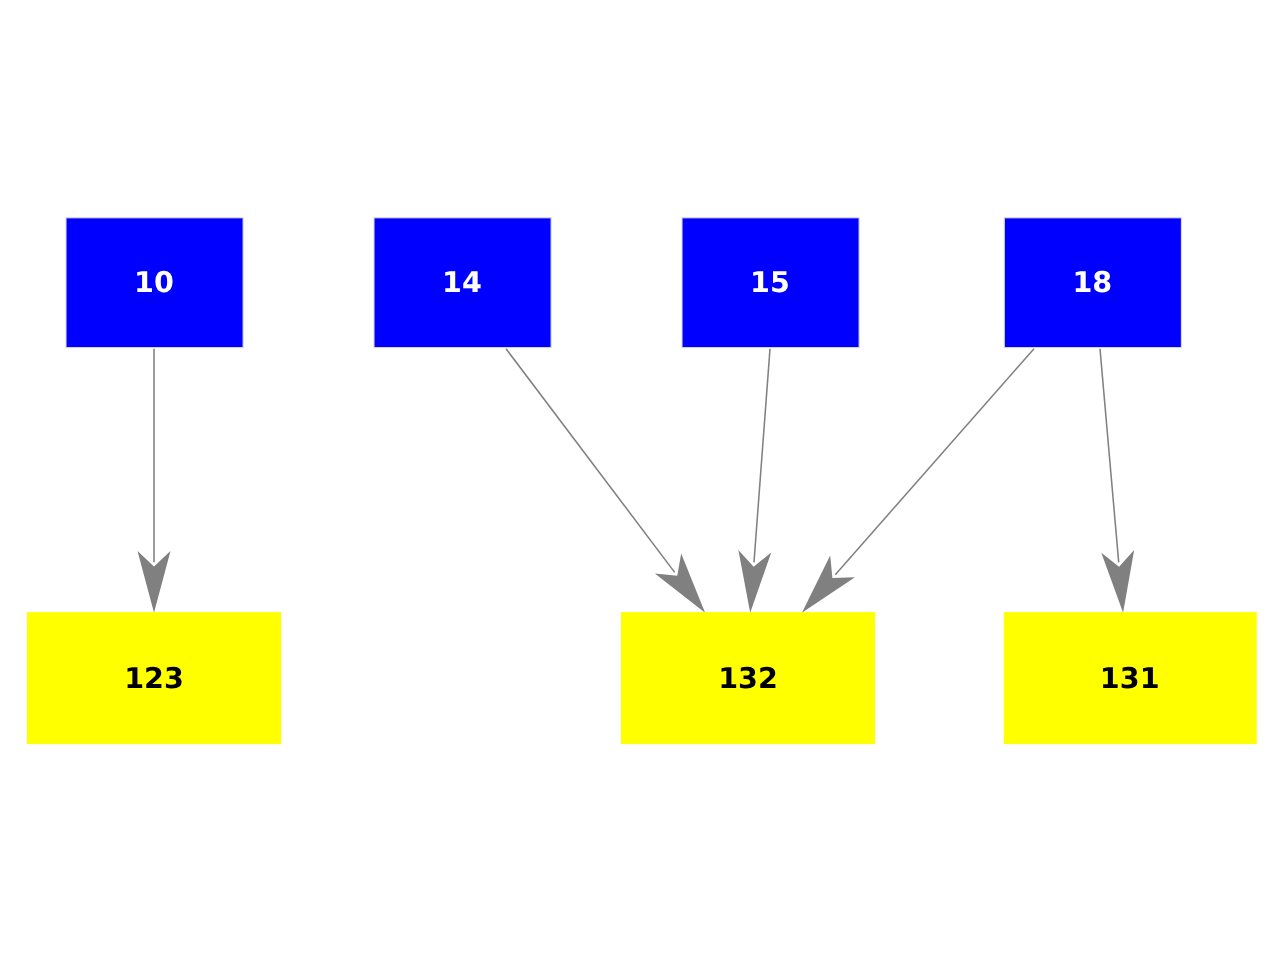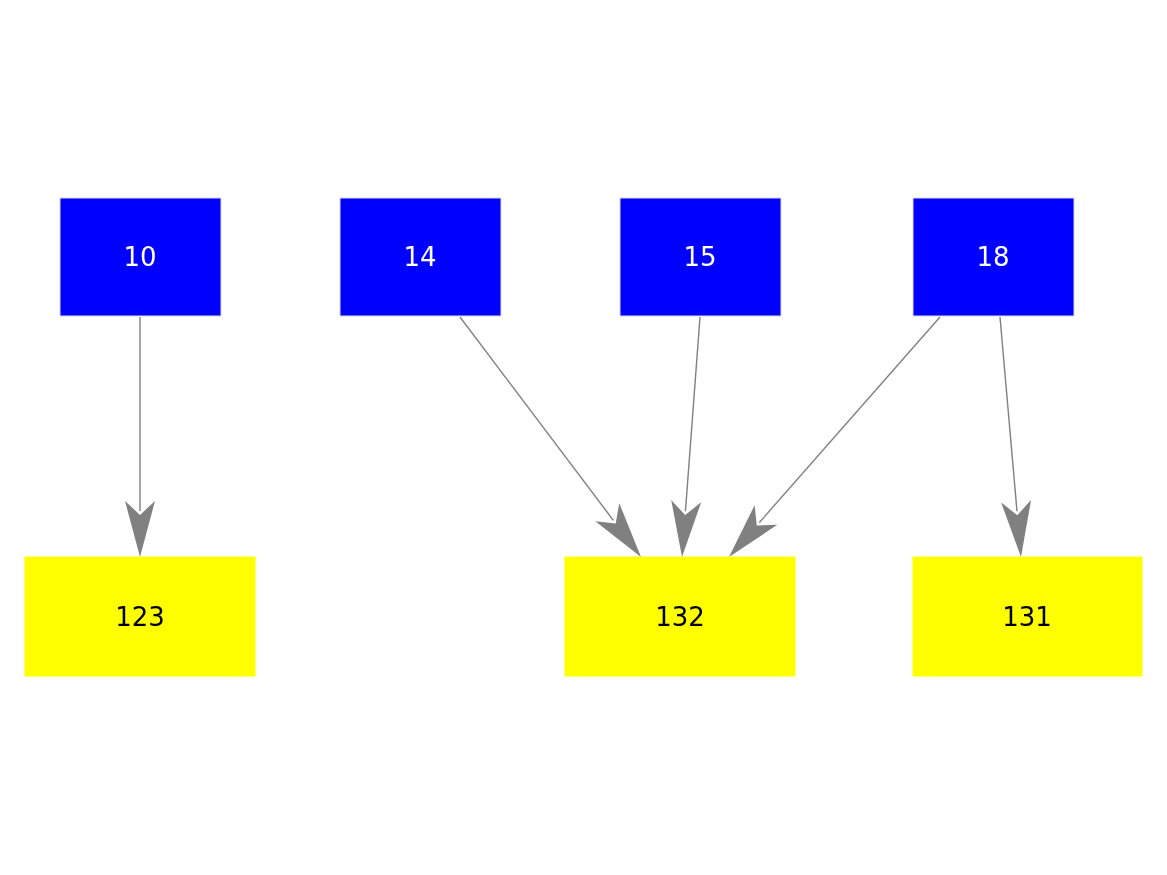--- a/index.html
+++ b/index.html
@@ -7,20 +7,21 @@
     padding: 0;
     background: #ffffff;
   }
   #canvas {
     position: relative;
     width: 1167px;
     height: 875px;
     background: #ffffff;
     overflow: hidden;
     font-family: "DejaVu Sans", sans-serif;
+    font-weight: bold;
   }
   #graph-svg {
     position: absolute;
     left: 0;
     top: 0;
     width: 1167px;
     height: 875px;
   }
   .node-rect {
     stroke-width: 1;

